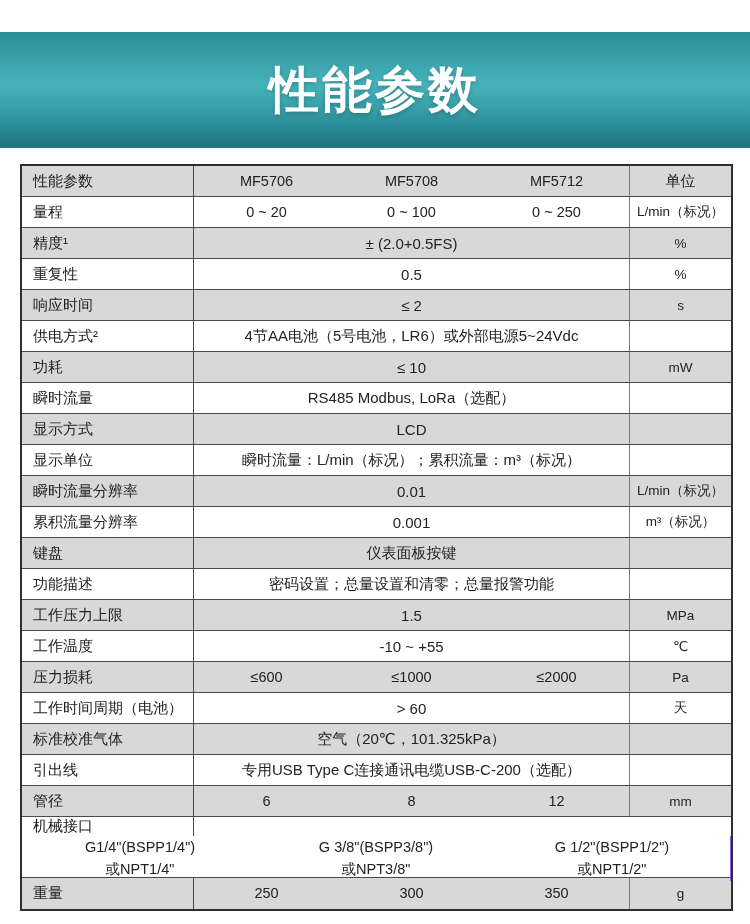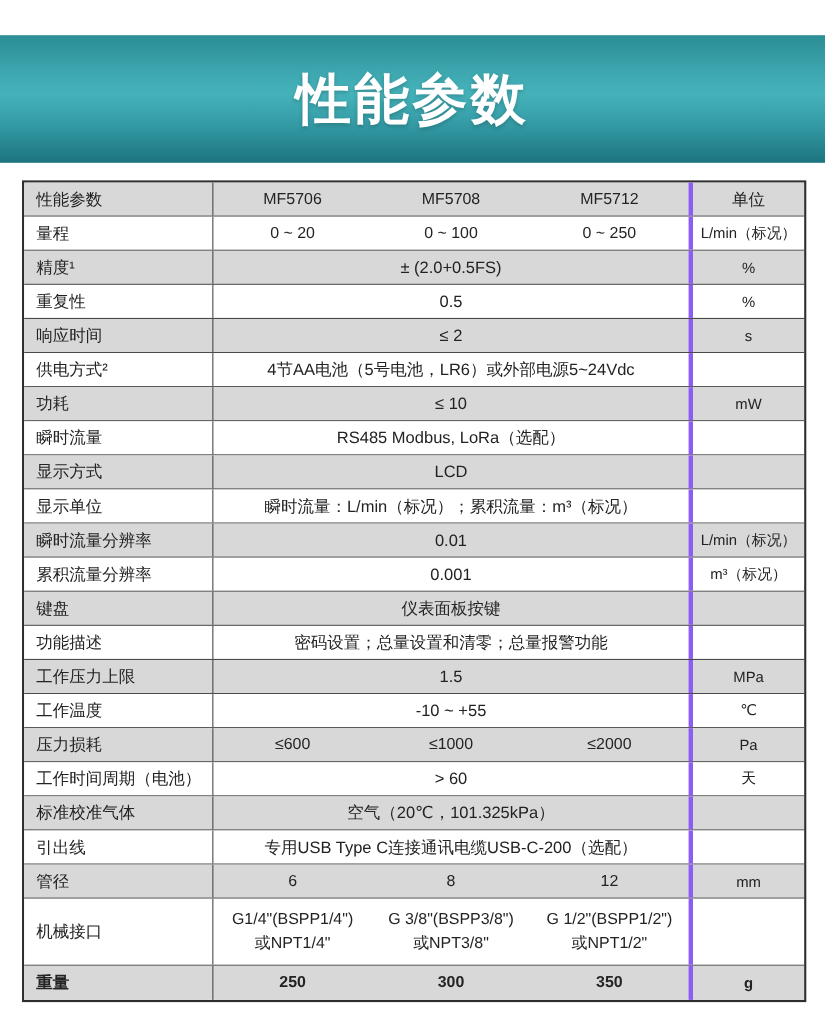--- a/index.html
+++ b/index.html
@@ -21,31 +21,31 @@
   }
   
   .spec-table {
     position:absolute; top:164px; left:20px; width:713px;
     border:2px solid #2e2e2e; box-sizing:border-box; background:#ffffff;
   }
   .row {
     display:flex; height:31px; box-sizing:border-box;
     border-bottom:1px solid #4a4a4a; background:#ffffff; align-items:stretch;
   }
-  .row:last-child { border-bottom:none;font-weight:bold; }
+  .row:last-child { border-bottom:none; }
   .spec-table > .row:nth-child(odd) { background:#d8d8d8; }
-  .row.tall { height:61px; }
+  .row.tall { height:61px;flex-direction:column; }
   .cell { display:flex; align-items:center; box-sizing:border-box; }
   .cell.label {
     width:172px; padding-left:11px; font-size:15px;
     border-right:1px solid #4a4a4a; flex:none;
   }
   .cell.mid {
     flex:1; justify-content:center; font-size:15px;
-    border-right:4px solid #8b5cf6; text-align:center;
+    border-right:1px solid #8b5cf6; text-align:center;
   }
   .cell.mid.triple { justify-content:flex-start; padding:0; }
   .cell.mid.triple .v3 {
     flex:1; text-align:center; white-space:pre-line; line-height:1.55; font-size:14.5px;
   }
   .cell.unit {
     width:101px; justify-content:center; font-size:13.5px; flex:none;
     text-align:center;
   }
   .hdr .cell { font-size:15px; }

